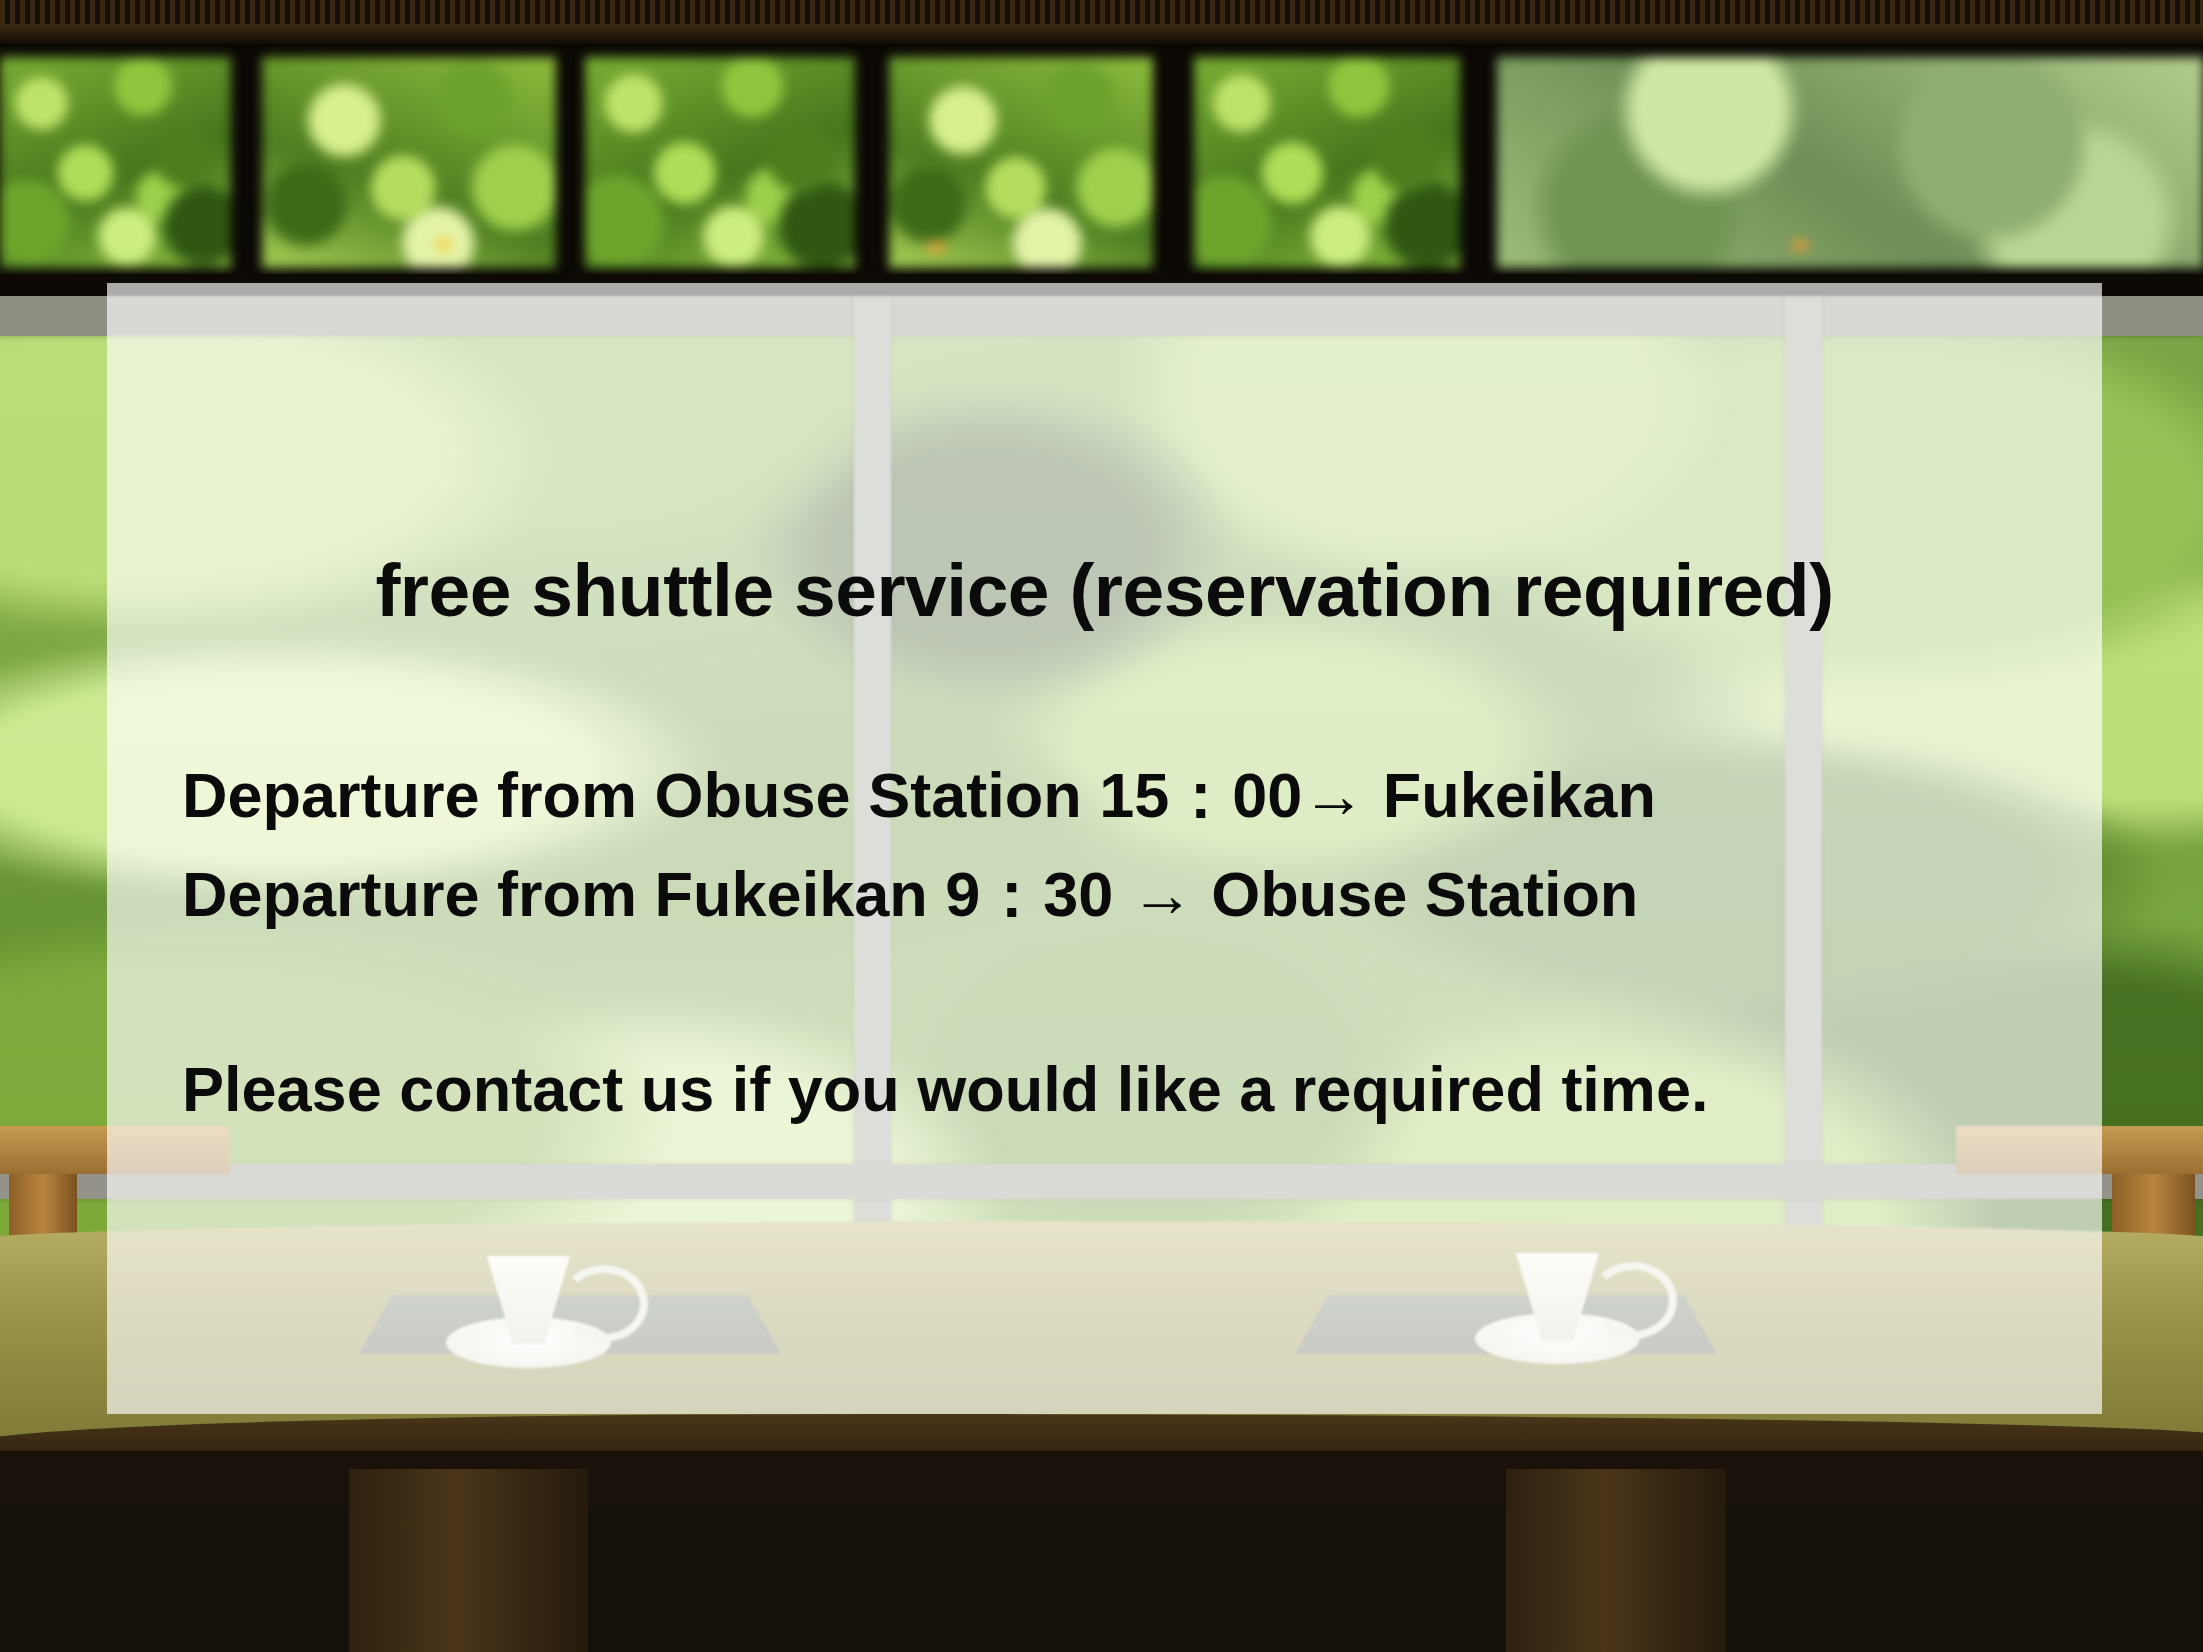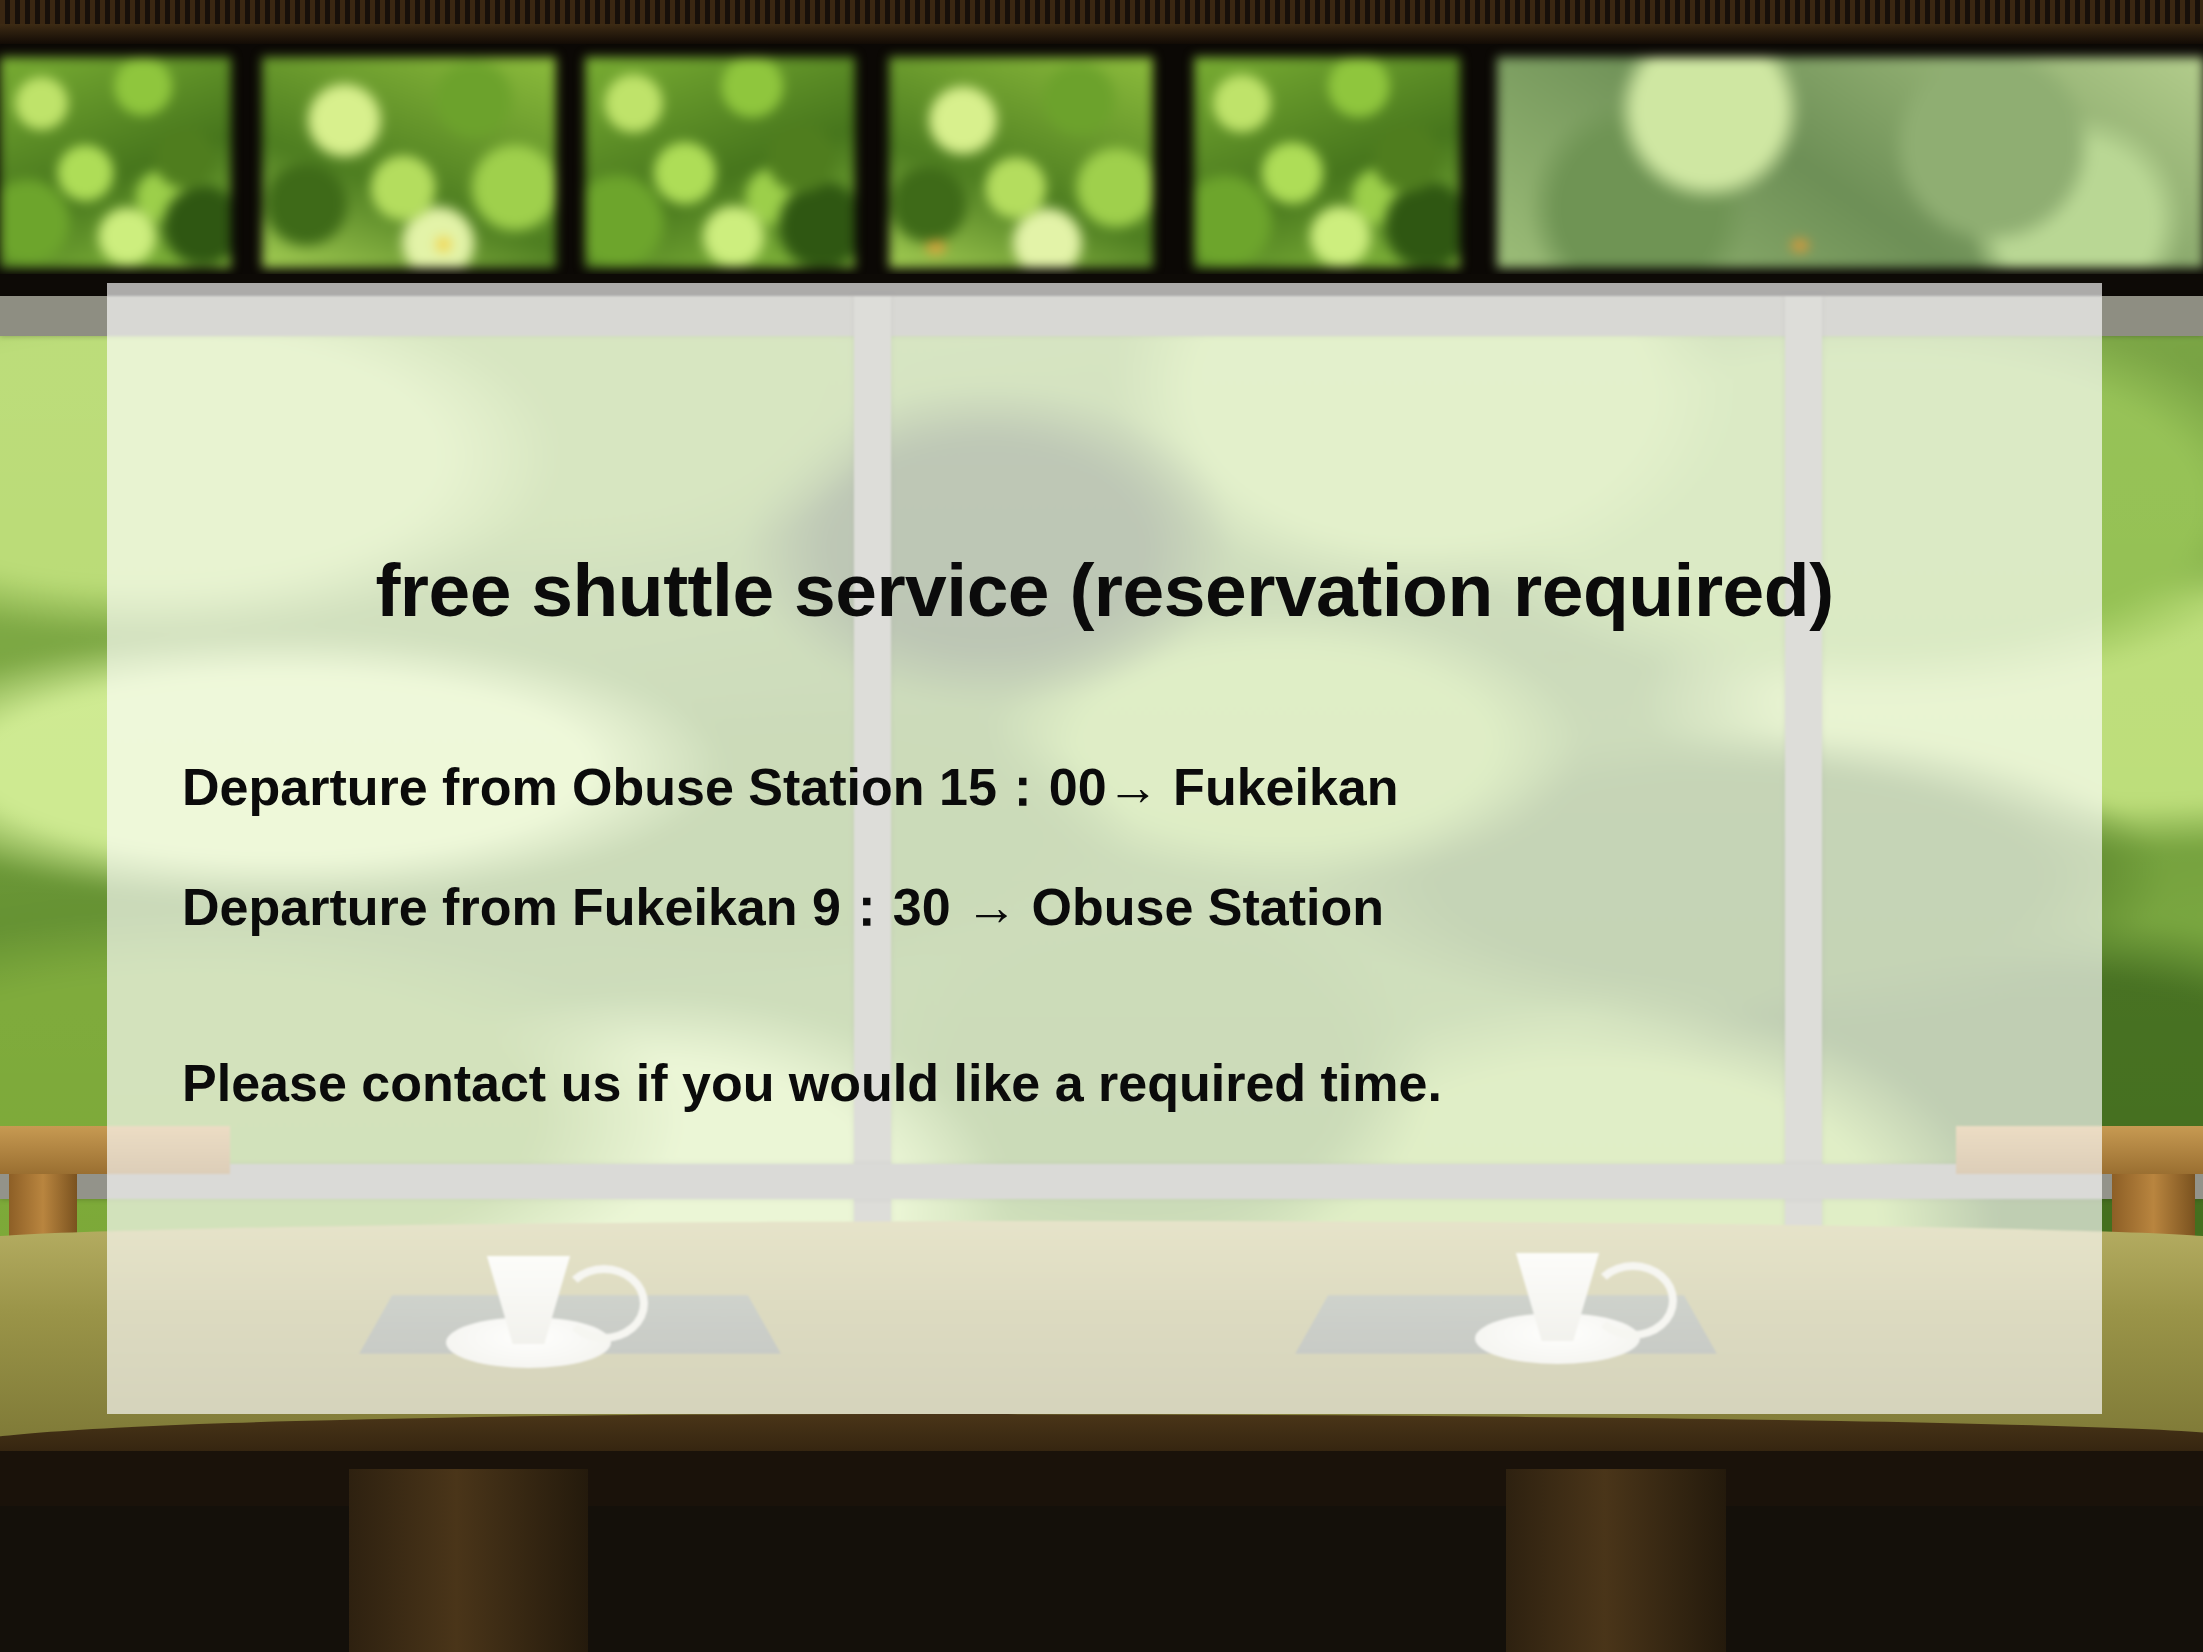--- a/index.html
+++ b/index.html
@@ -245,27 +245,27 @@
     text-align: center;
     font-size: 75px;
     font-weight: 700;
     letter-spacing: -0.5px;
     white-space: nowrap;
     font-stretch: condensed;
   }
   .body-line {
     position: absolute;
     left: 75px;
-    font-size: 52px;
+    font-size: 63px;
     font-weight: 700;
     white-space: nowrap;
     font-stretch: condensed;
   }
   .line-1 { top: 470px; }
-  .line-2 { top: 569px; margin-top: 21px; }
+  .line-2 { top: 569px; }
   .line-3 { top: 770px; }
 </style>
 </head>
 <body>
 
 <div id="stage">
 
   <div class="photo">
 
     <div class="ceiling"></div>

